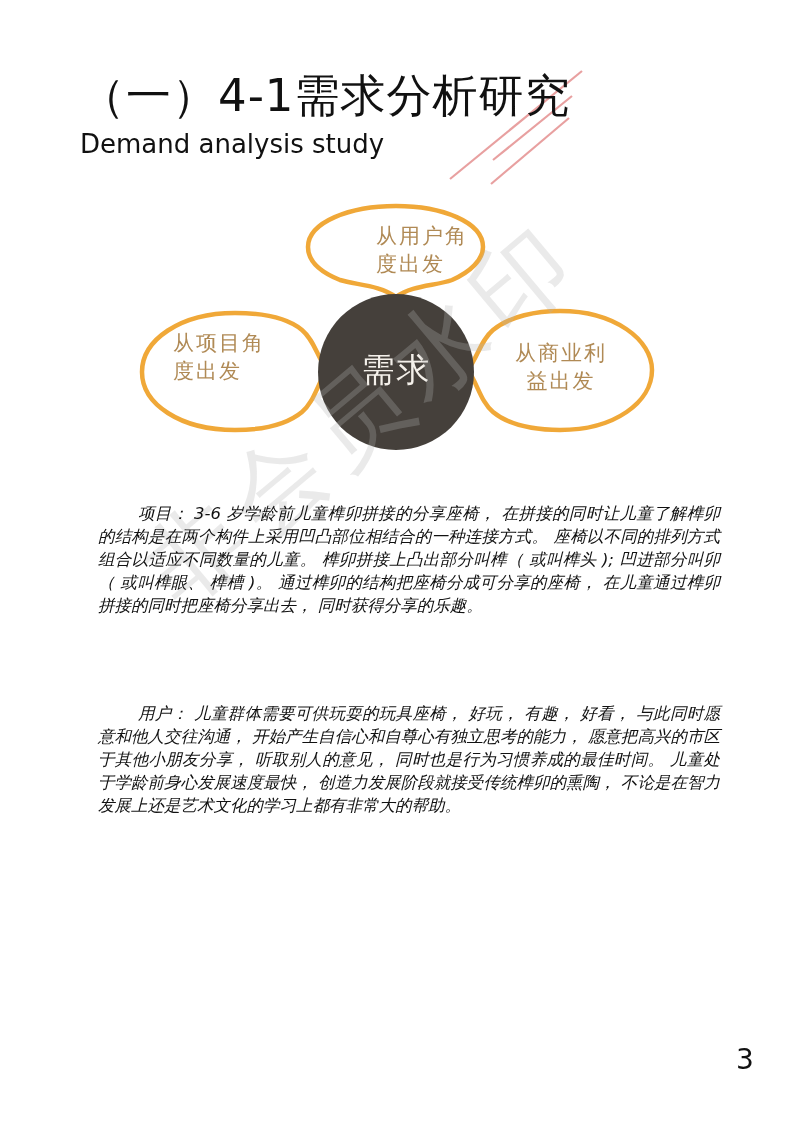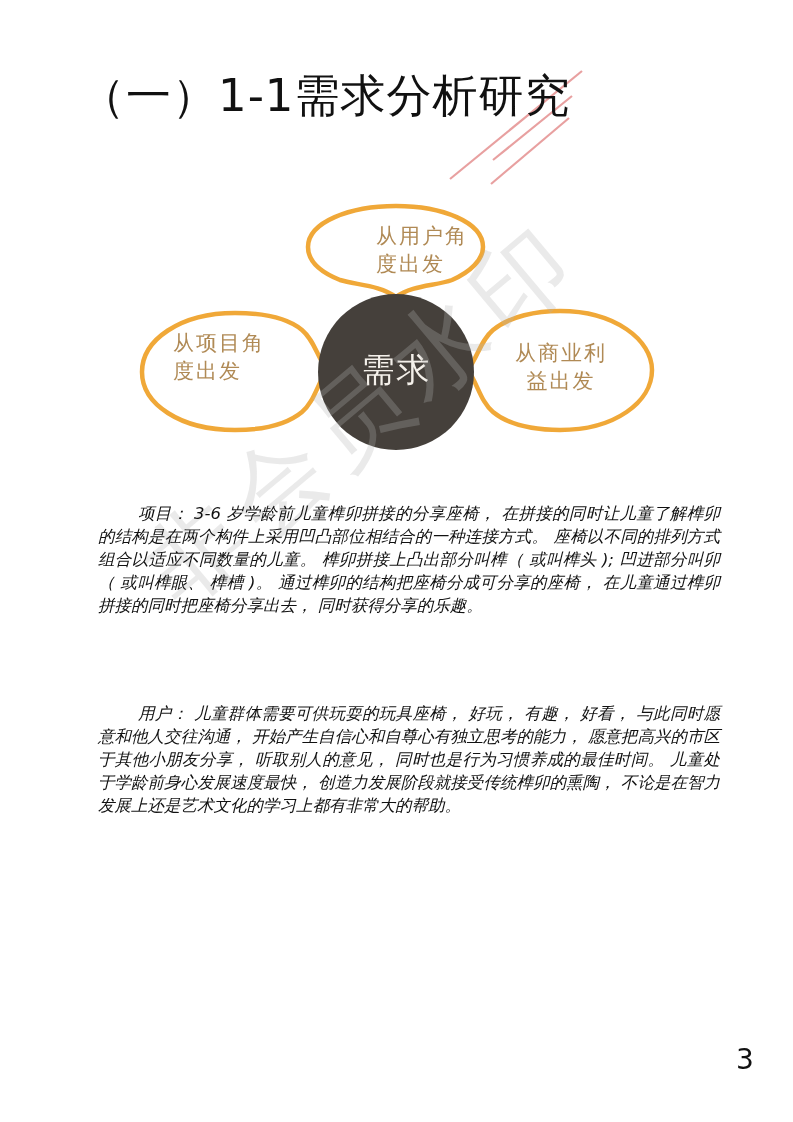--- a/index.html
+++ b/index.html
@@ -33,21 +33,22 @@
 <body>
 
 <div class="page">
 
   <svg class="deco" width="793" height="200">
     <line x1="450" y1="179" x2="582" y2="71" stroke="#e8a0a0" stroke-width="2.2"></line>
     <line x1="493" y1="160" x2="572" y2="96" stroke="#e8a0a0" stroke-width="2.2"></line>
     <line x1="491" y1="184" x2="569" y2="118" stroke="#e8a0a0" stroke-width="2.2"></line>
   </svg>
 
-  <h1 class="title">（一）1-1需求分析研究</h1>
+  <h1 class="title">（一）4-1需求分析研究</h1>
+  <h2 class="subtitle">Demand analysis study</h2>
 
   <div class="diagram">
     <svg width="793" height="470" style="position:absolute;left:0;top:0;">
 
       <path d="M396,297 C380,285 356,285 340,280 C315,270 308,258 308,247 C308,222 350,206 396,206 C442,206 483,222 483,247 C483,260 470,272 452,280 C436,286 412,285 396,297 Z" fill="#ffffff" stroke="#f0a838" stroke-width="4.5"></path>
 
       <path d="M327,370 C317,356 314,340 302,330 C285,316 258,313 235,313 C180,313 142,340 142,372 C142,404 180,430 235,430 C258,430 285,426 302,412 C314,402 317,385 327,370 Z" fill="#ffffff" stroke="#f0a838" stroke-width="4.5"></path>
 
       <path d="M468,370 C478,356 481,340 493,330 C510,316 537,311 560,311 C615,311 652,340 652,370 C652,402 615,430 560,430 C537,430 510,426 493,412 C481,402 478,385 468,370 Z" fill="#ffffff" stroke="#f0a838" stroke-width="4.5"></path>
 

